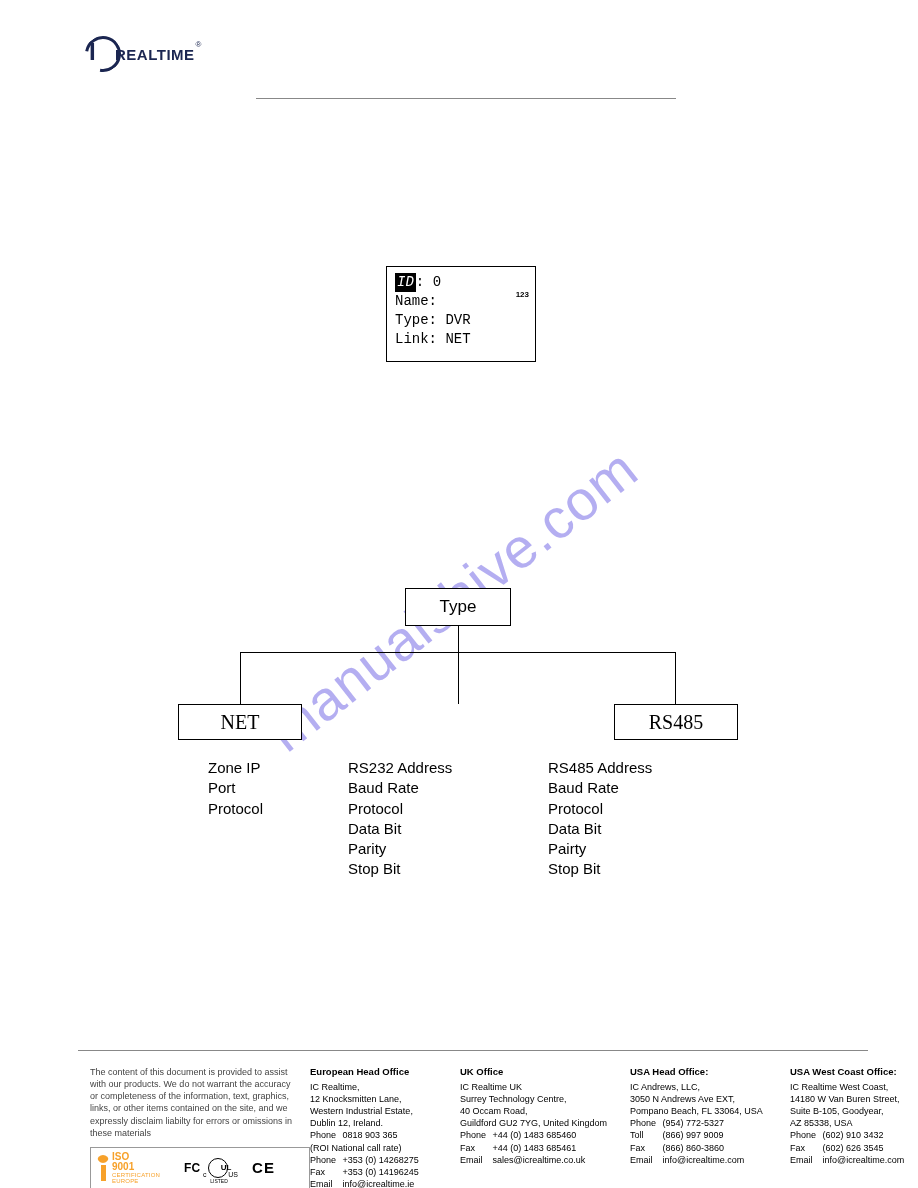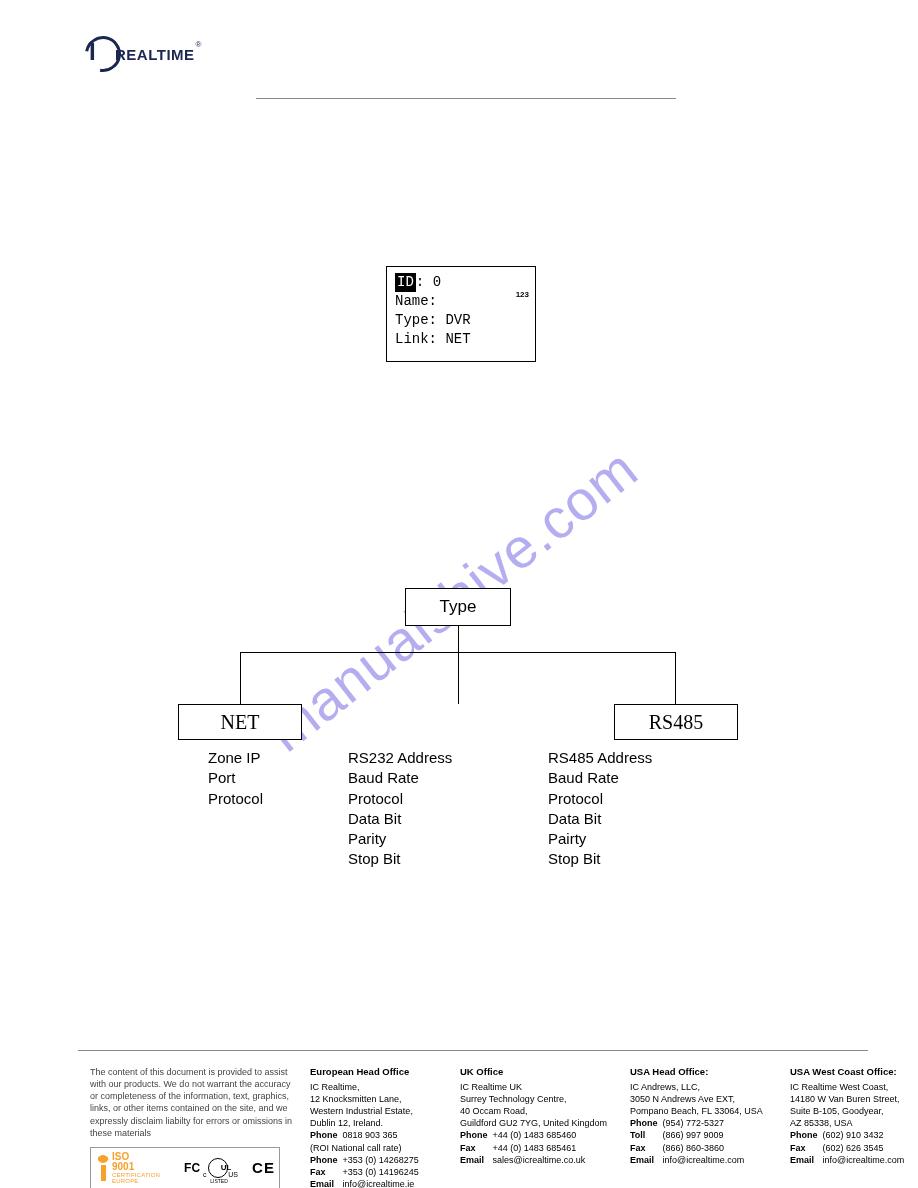--- a/index.html
+++ b/index.html
@@ -61,20 +61,21 @@
     width: 150px; height: 96px;
     border: 1.6px solid #000;
     padding: 6px 8px;
     font: 14px/1.35 "Courier New", monospace;
   }
   .device-row { white-space: pre; }
   .id-label {
     display: inline-block;
     background: #000; color: #fff;
     padding: 0 2px;
+    font-style: italic;
   }
   .device-small {
     position: absolute; right: 6px; top: 23px;
     font: 700 8px Arial;
   }
   
   .watermark {
     position: absolute;
     left: 210px; top: 330px;
     width: 500px; height: 560px;
@@ -125,21 +126,21 @@
   }
   .tree-node {
     width: 124px; height: 36px;
     border: 1.5px solid #000;
     display: flex; align-items: center; justify-content: center;
     font: 20px "Times New Roman", serif;
     background: #fff;
   }
   .tree-details {
     display: flex; justify-content: space-between;
-    margin-top: 8px;
+    margin-top: 18px;
   }
   .tree-col {
     width: 180px;
     font: 15px/1.35 Arial;
   }
   .tree-col.c1 { padding-left: 30px; width: 160px; }
   .tree-col.c2 { width: 190px; }
   .tree-col.c3 { width: 190px; }
   
   .footer-rule {
@@ -147,27 +148,27 @@
     border-top: 1px solid #888;
   }
   .footer {
     position: absolute; left: 90px; right: 30px; top: 1066px;
     font: 9px/1.35 Arial;
     display: grid;
     grid-template-columns: 210px 140px 160px 150px 138px;
     column-gap: 10px;
   }
   .footer .col-h { font-weight: 700; margin-bottom: 2px; font-size: 9.5px; }
-  .footer .lbl { display: inline-block; width: 30px; font-weight: 700; }
+  .footer .lbl { display: inline-block; width: 30px; font-weight: 400; }
   .disclaimer { color: #444; }
   .cert-row {
     margin-top: 8px;
     display: flex; align-items: center; gap: 8px;
     border: 1px solid #999; padding: 4px 6px;
-    width: 190px;
+    width: 220px;
   }
   .iso-badge {
     display: flex; align-items: center; gap: 3px;
   }
   .iso-dot {
     width: 12px; height: 26px;
     background: radial-gradient(circle at 50% 20%, #f7a12a 0 5px, transparent 6px),
                 linear-gradient(#f7a12a,#f7a12a);
     background-repeat: no-repeat;
     background-size: 12px 12px, 5px 16px;

